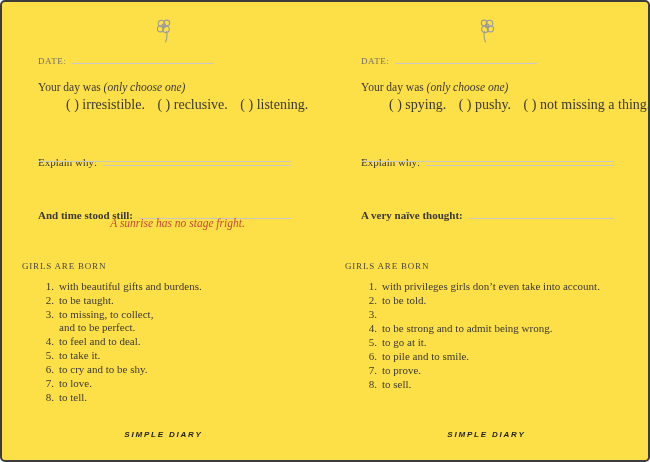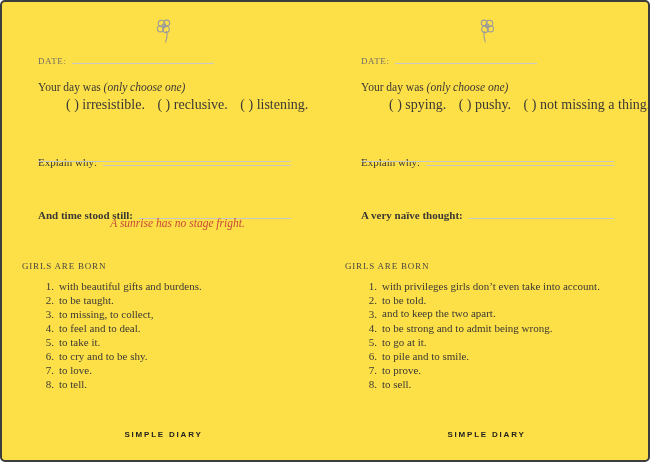--- a/index.html
+++ b/index.html
@@ -45,21 +45,21 @@
   }
   .list-heading{position:absolute;top:259px;left:20px;font-size:9px;letter-spacing:.8px;color:#4a4744;}
   .list{position:absolute;top:277px;left:36px;right:20px;font-size:11px;}
   .li{display:flex;line-height:14px;}
   .li .num{width:16px;text-align:right;margin-right:5px;flex:0 0 auto;}
   .li .txt{flex:1;}
   .li .cont{display:block;line-height:13px;}
   .page-footer{
     position:absolute;top:428px;left:0;right:0;text-align:center;
     font-family:"Liberation Sans","DejaVu Sans",sans-serif;
-    font-size:8px;font-weight:bold;letter-spacing:1.8px;color:#1e1e1e;
+    font-size:8px;font-weight:bold;letter-spacing:1.8px;color:#1e1e1e;font-style:italic;
   }
 </style>
 </head>
 <body>
 
 <div class="sheet">
 
   <div class="page">
     <div class="flower">
       <svg width="22" height="28" viewBox="0 0 22 28">
@@ -108,21 +108,21 @@
       <div class="li">
           <span class="num">1.</span>
           <span class="txt"><span>with beautiful gifts and burdens.</span><span class="cont"></span></span>
         </div>
       <div class="li">
           <span class="num">2.</span>
           <span class="txt"><span>to be taught.</span><span class="cont"></span></span>
         </div>
       <div class="li">
           <span class="num">3.</span>
-          <span class="txt"><span>to missing, to collect,</span></span>
+          <span class="txt"><span>to missing, to collect,</span><span class="cont">and to be perfect.</span></span>
         </div>
       <div class="li">
           <span class="num">4.</span>
           <span class="txt"><span>to feel and to deal.</span><span class="cont"></span></span>
         </div>
       <div class="li">
           <span class="num">5.</span>
           <span class="txt"><span>to take it.</span><span class="cont"></span></span>
         </div>
       <div class="li">
@@ -189,21 +189,21 @@
       <div class="li">
           <span class="num">1.</span>
           <span class="txt"><span>with privileges girls don’t even take into account.</span><span class="cont"></span></span>
         </div>
       <div class="li">
           <span class="num">2.</span>
           <span class="txt"><span>to be told.</span><span class="cont"></span></span>
         </div>
       <div class="li">
           <span class="num">3.</span>
-          <span class="txt"><span class="cont">and to keep the two apart.</span></span>
+          <span class="txt"></span>
         </div>
       <div class="li">
           <span class="num">4.</span>
           <span class="txt"><span>to be strong and to admit being wrong.</span><span class="cont"></span></span>
         </div>
       <div class="li">
           <span class="num">5.</span>
           <span class="txt"><span>to go at it.</span><span class="cont"></span></span>
         </div>
       <div class="li">

